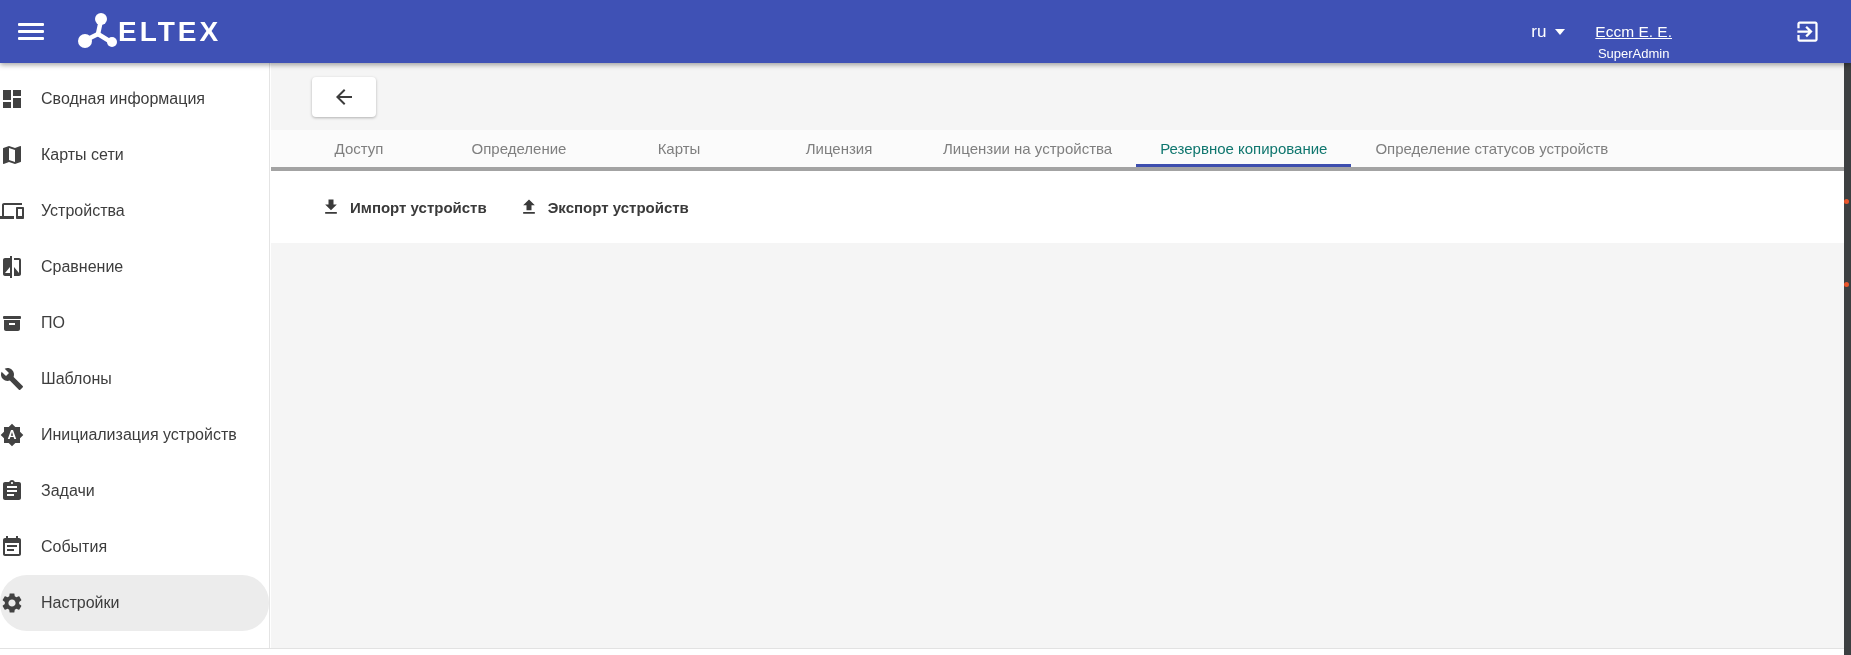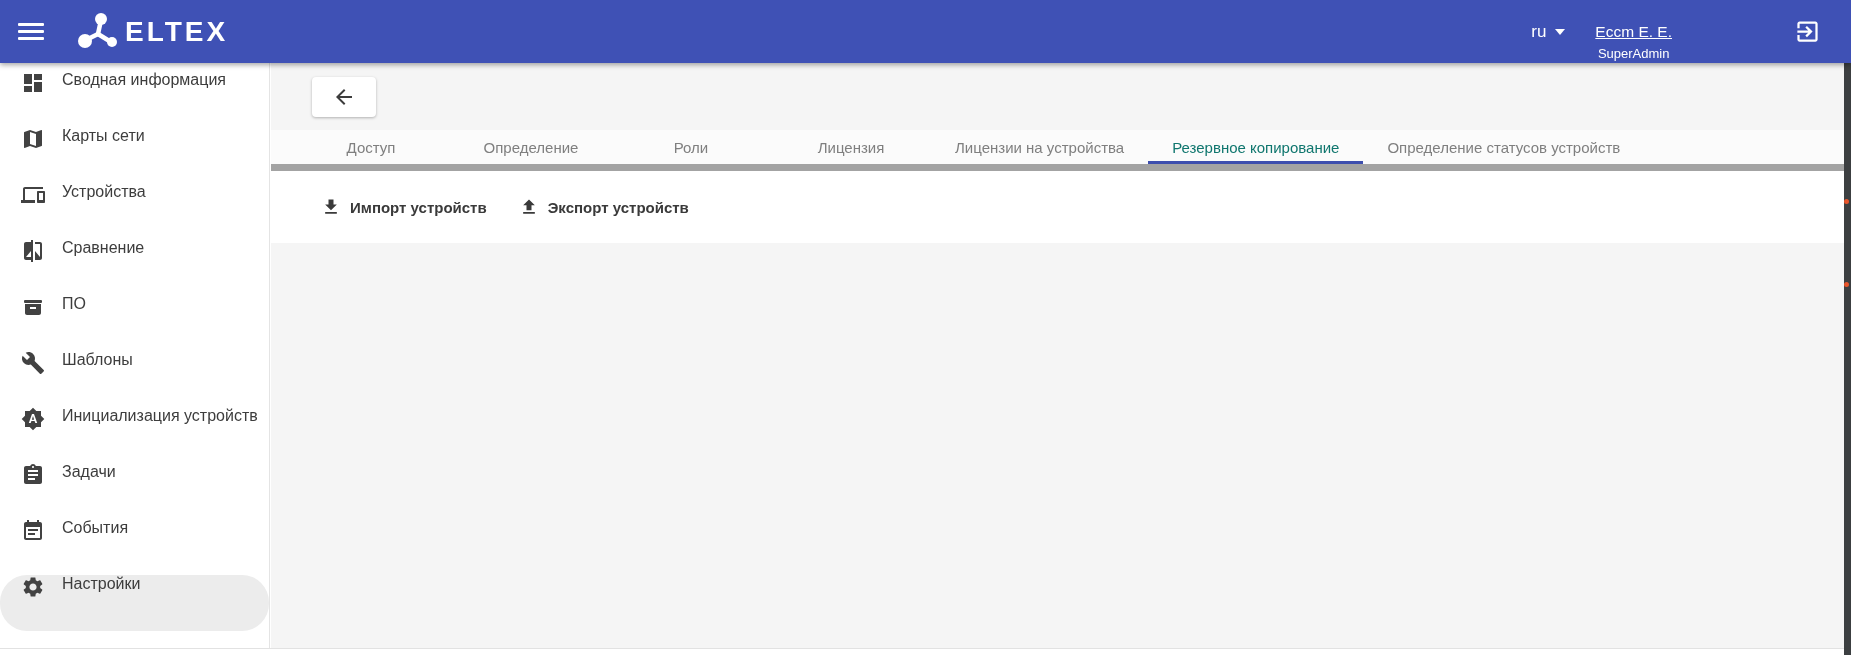--- a/index.html
+++ b/index.html
@@ -11,53 +11,53 @@
   .app { position: relative; width: 1851px; height: 655px; background:#fff; }
 
   
   .header {
     position:absolute; top:0; left:0; width:1851px; height:63px;
     background:#3f51b5; display:flex; align-items:center;
     box-shadow:0 2px 5px rgba(0,0,0,.35); z-index:10; color:#fff;
   }
   .hamburger { margin-left:18px; width:26px; cursor:pointer; }
   .hamburger div { height:3px; background:#fff; border-radius:1px; margin:4px 0; }
-  .logo { display:flex; align-items:center; margin-left:34px; gap:7px; }
+  .logo { display:flex; align-items:center; margin-left:34px; }
   .logo-text { font-size:28px; font-weight:700; letter-spacing:3px; line-height:1; }
   .header-right { margin-left:auto; display:flex; align-items:center; }
   .lang { display:flex; align-items:center; gap:9px; font-size:17px; cursor:pointer; margin-right:30px;margin-left:41px; }
   .caret-down { width:0; height:0; border-left:5px solid transparent; border-right:5px solid transparent; border-top:6px solid #fff; }
   .user-block { text-align:center; margin-right:122px;margin-top:21px; }
   .user-name { font-size:15.5px; text-decoration:underline; cursor:pointer; display:block; margin-bottom:5px; }
   .user-role { font-size:13px; display:block; }
   .logout { margin-right:30px; cursor:pointer; display:flex; }
 
   
   .sidebar {
     position:absolute; top:63px; left:0; bottom:0; width:270px;
     background:#fff; border-right:1px solid #e4e4e4; padding-top:8px; z-index:3;
   }
   .side-item {
-    height:56px; display:flex; padding-left:21px;
+    height:56px; display:flex; align-items:center; 
     cursor:pointer; color:#3d3d3d; font-size:16px;
   }
   .side-item svg { flex:0 0 24px; margin-right:17px; fill:#424242; }
   .side-item.selected { background:#ececec;border-radius:27px; }
 
   
   .main { position:absolute; top:63px; left:271px; right:7px; bottom:0; background:#f5f5f5; }
   .backbar { height:67px; display:flex; align-items:center; padding-left:41px; background:#f5f5f5; }
   .back-btn {
     width:64px; height:40px; background:#fff; border-radius:4px;
     box-shadow:0 1px 3px rgba(0,0,0,.28); display:flex; align-items:center; justify-content:center; cursor:pointer;
   }
   .back-btn svg { fill:#3c3c3c; }
   .tabbar {
-    height:41px; background:#fbfbfb; border-bottom:7px solid #a3a3a3;
-    display:flex; padding-left:20px;
+    height:41px; background:#fbfbfb; border-bottom:4px solid #a3a3a3;
+    display:flex; padding-left:8px;
   }
   .tab {
     min-width:160px; padding:0 24px; display:flex; align-items:center; justify-content:center;
     font-size:15px; color:#7f7f7f; cursor:pointer; position:relative; white-space:nowrap;
   }
   .tab.active { color:#0f766e; }
   .tab.active::after {
     content:""; position:absolute; left:0; right:0; bottom:0; height:3px; background:#3d4eae;
   }
   .toolbar { height:72px; background:#fff; display:flex; align-items:center; padding-left:50px; gap:32px; }
@@ -210,21 +210,21 @@
     </div>
 
     <div class="tabbar">
       <div class="tab">
           <span>Доступ</span>
         </div>
       <div class="tab">
           <span>Определение</span>
         </div>
       <div class="tab">
-          <span>Роли</span>
+          <span>Карты</span>
         </div>
       <div class="tab">
           <span>Лицензия</span>
         </div>
       <div class="tab">
           <span>Лицензии на устройства</span>
         </div>
       <div class="tab active">
           <span>Резервное копирование</span>
         </div>

